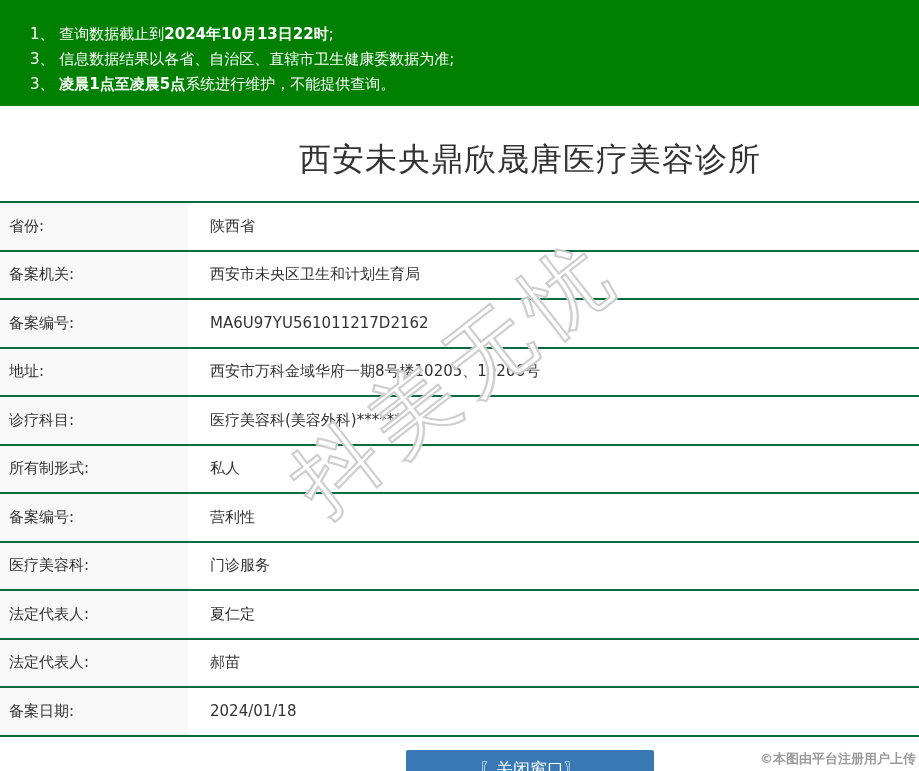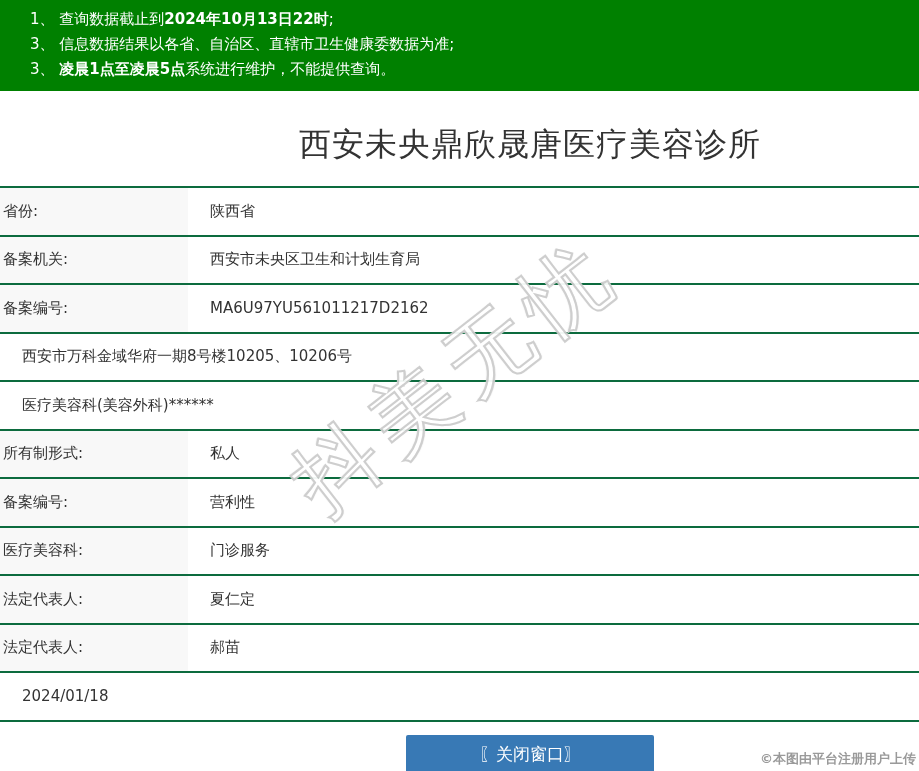--- a/index.html
+++ b/index.html
@@ -12,21 +12,21 @@
     overflow: hidden;
     position: relative;
     background: #ffffff;
     font-family: "DejaVu Sans", "Liberation Sans", sans-serif;
     color: #333;
   }
   
   .banner {
     background: #008000;
     color: #ffffff;
-    padding: 7px 10px 9px 30px;
+    padding: 22px 10px 9px 30px;
     font-size: 15px;
     line-height: 25px;
   }
   .banner .notice-line { white-space: nowrap; }
   .banner b { font-weight: 700; }
   
   .content {
     width: 1060px;
   }
   .page-title {
@@ -48,21 +48,21 @@
     display: flex;
     align-items: center;
     height: 48.5px;
     box-sizing: border-box;
     border-bottom: 2px solid #0c6b3e;
     font-size: 15px;
   }
   .t-label {
     width: 188px;
     box-sizing: border-box;
-    padding-left: 3px;
+    padding-left: 9px;
     background: #f8f8f8;
     align-self: stretch;
     display: flex;
     align-items: center;
     color: #333;
   }
   .t-value {
     flex: 1;
     padding-left: 22px;
     color: #333;
@@ -140,24 +140,26 @@
     <div class="t-label">备案机关:</div>
     <div class="t-value">西安市未央区卫生和计划生育局</div>
   </div>
 
   <div class="t-row">
     <div class="t-label">备案编号:</div>
     <div class="t-value">MA6U97YU561011217D2162</div>
   </div>
 
   <div class="t-row">
+    <div class="t-label">地址:</div>
     <div class="t-value">西安市万科金域华府一期8号楼10205、10206号</div>
   </div>
 
   <div class="t-row">
+    <div class="t-label">诊疗科目:</div>
     <div class="t-value">医疗美容科(美容外科)******</div>
   </div>
 
   <div class="t-row">
     <div class="t-label">所有制形式:</div>
     <div class="t-value">私人</div>
   </div>
 
   <div class="t-row">
     <div class="t-label">备案编号:</div>
@@ -173,20 +175,21 @@
     <div class="t-label">法定代表人:</div>
     <div class="t-value">夏仁定</div>
   </div>
 
   <div class="t-row">
     <div class="t-label">法定代表人:</div>
     <div class="t-value">郝苗</div>
   </div>
 
   <div class="t-row">
+    <div class="t-label">备案日期:</div>
     <div class="t-value">2024/01/18</div>
   </div>
 </div>
 
   <button class="close-btn">〖关闭窗口〗</button>
 </div>
 
 <div class="watermark">抖美无忧</div>
 
 <div class="attribution">©本图由平台注册用户上传</div>

